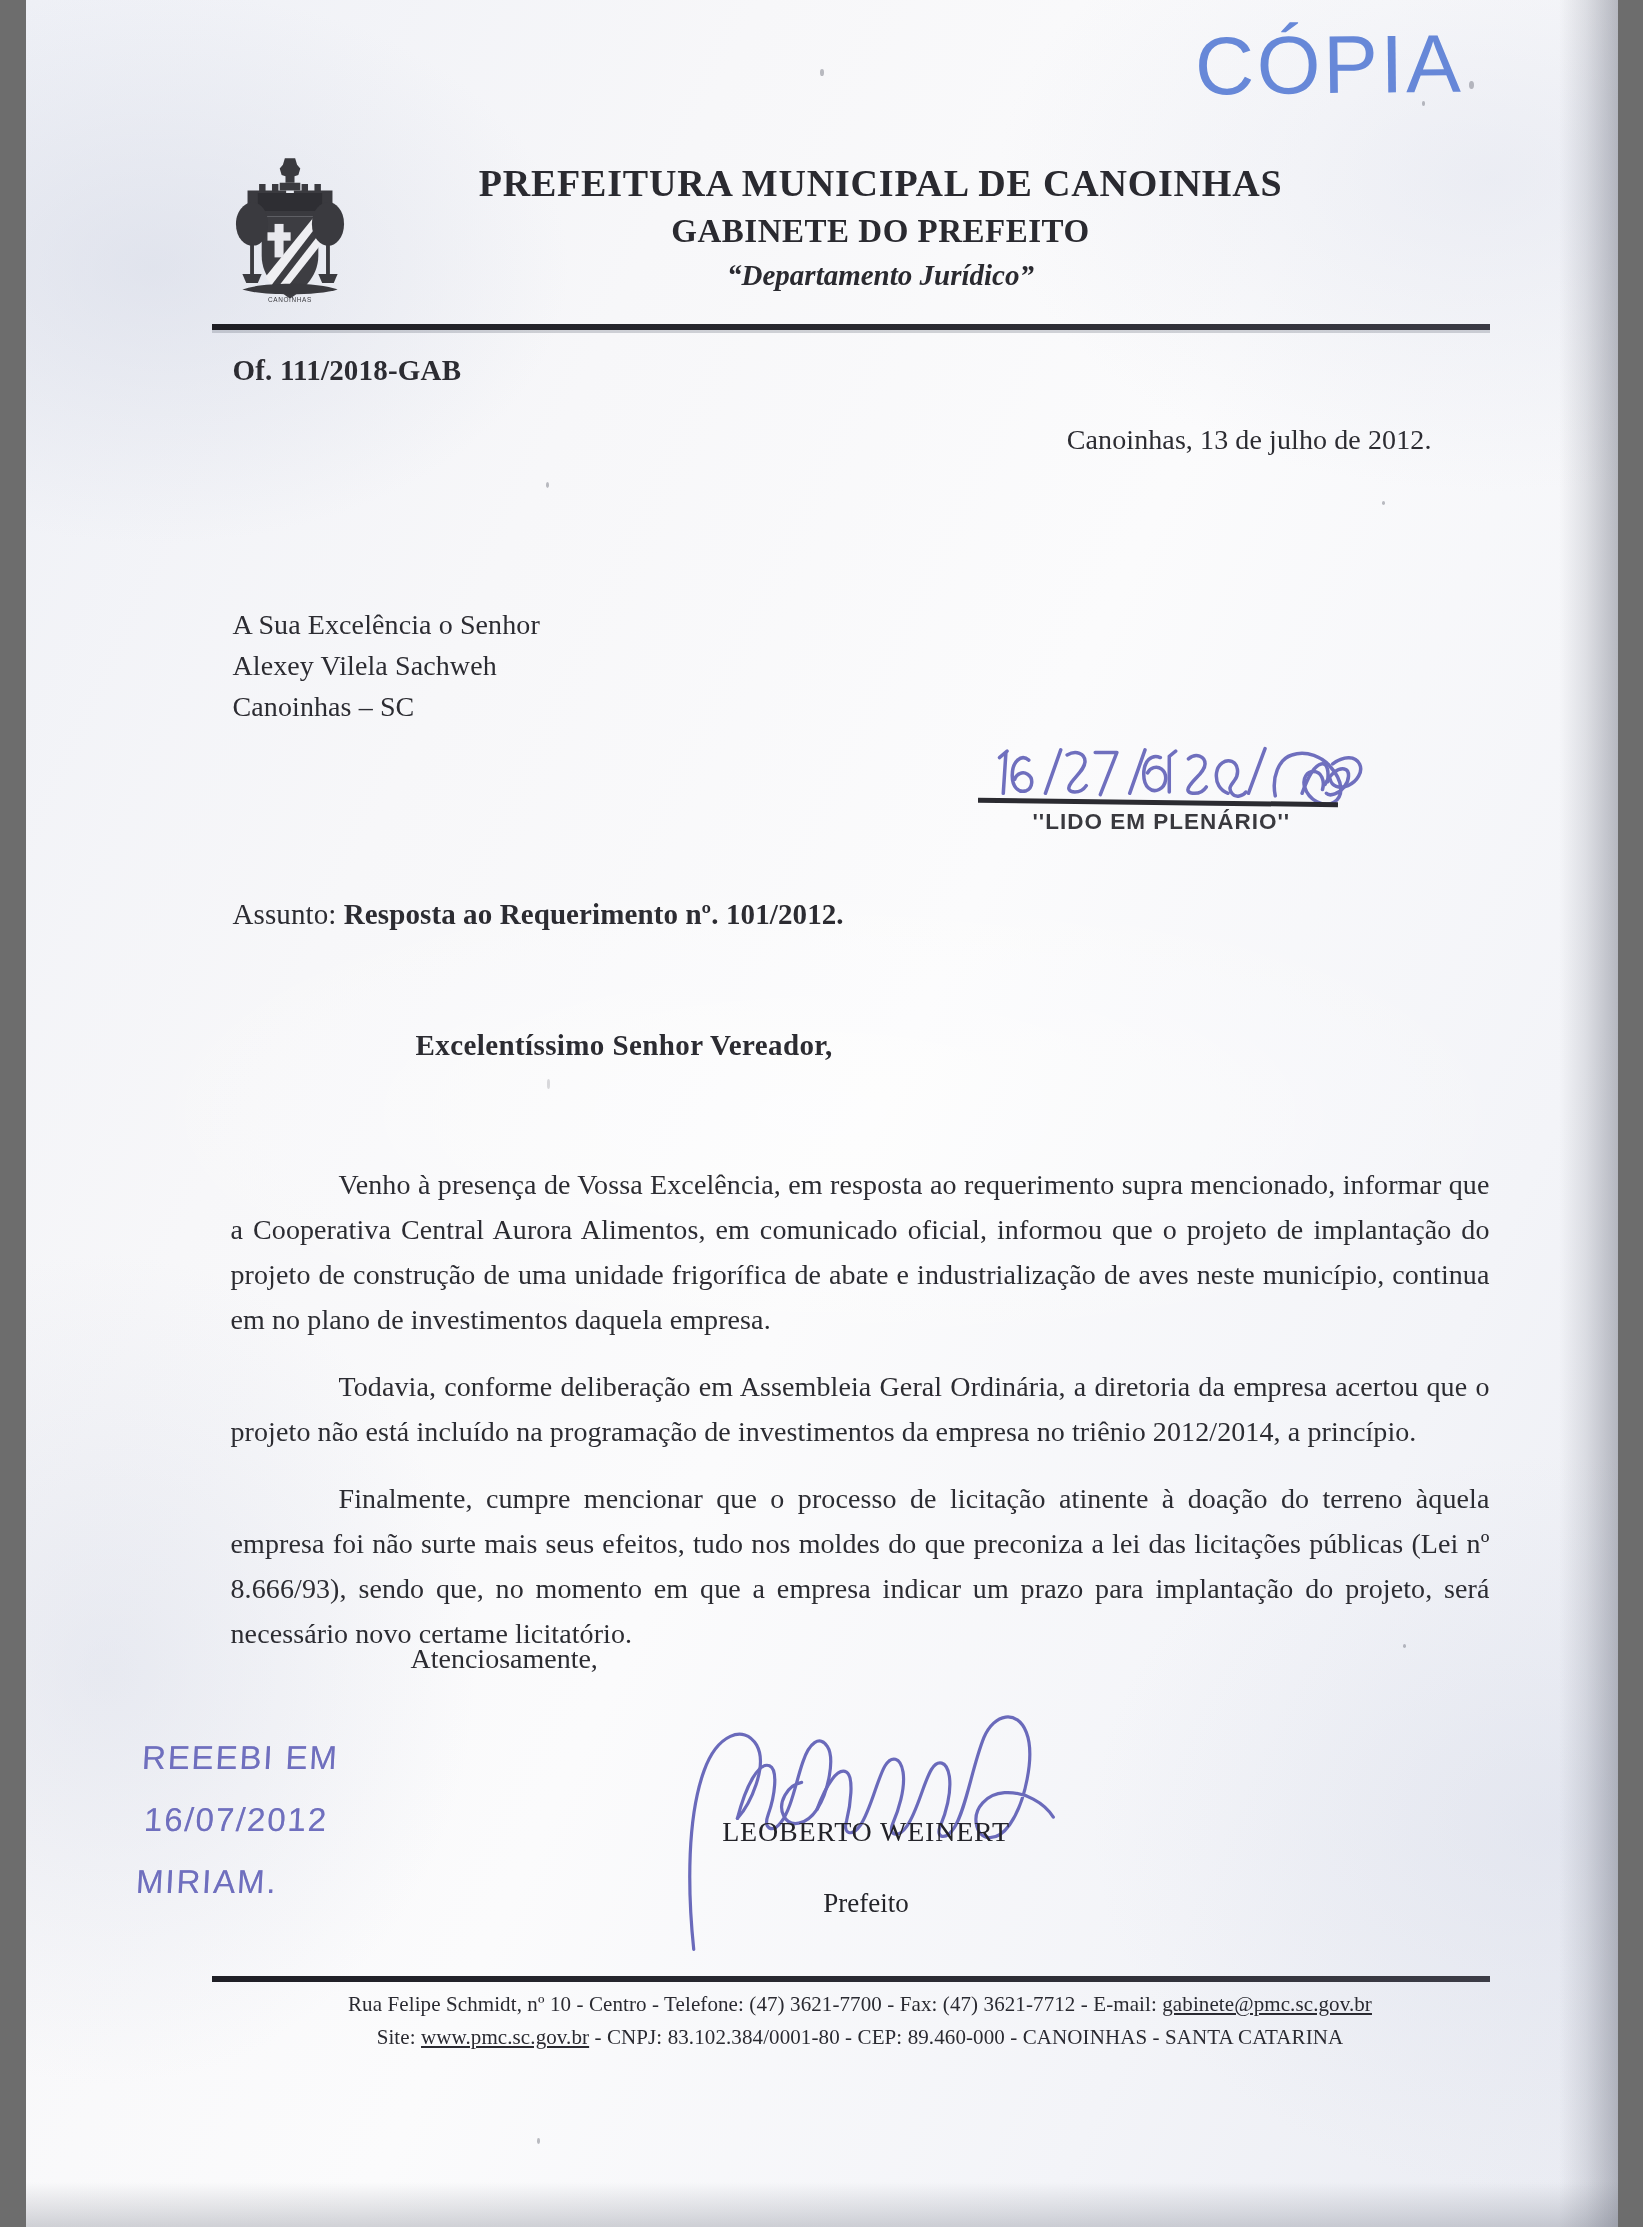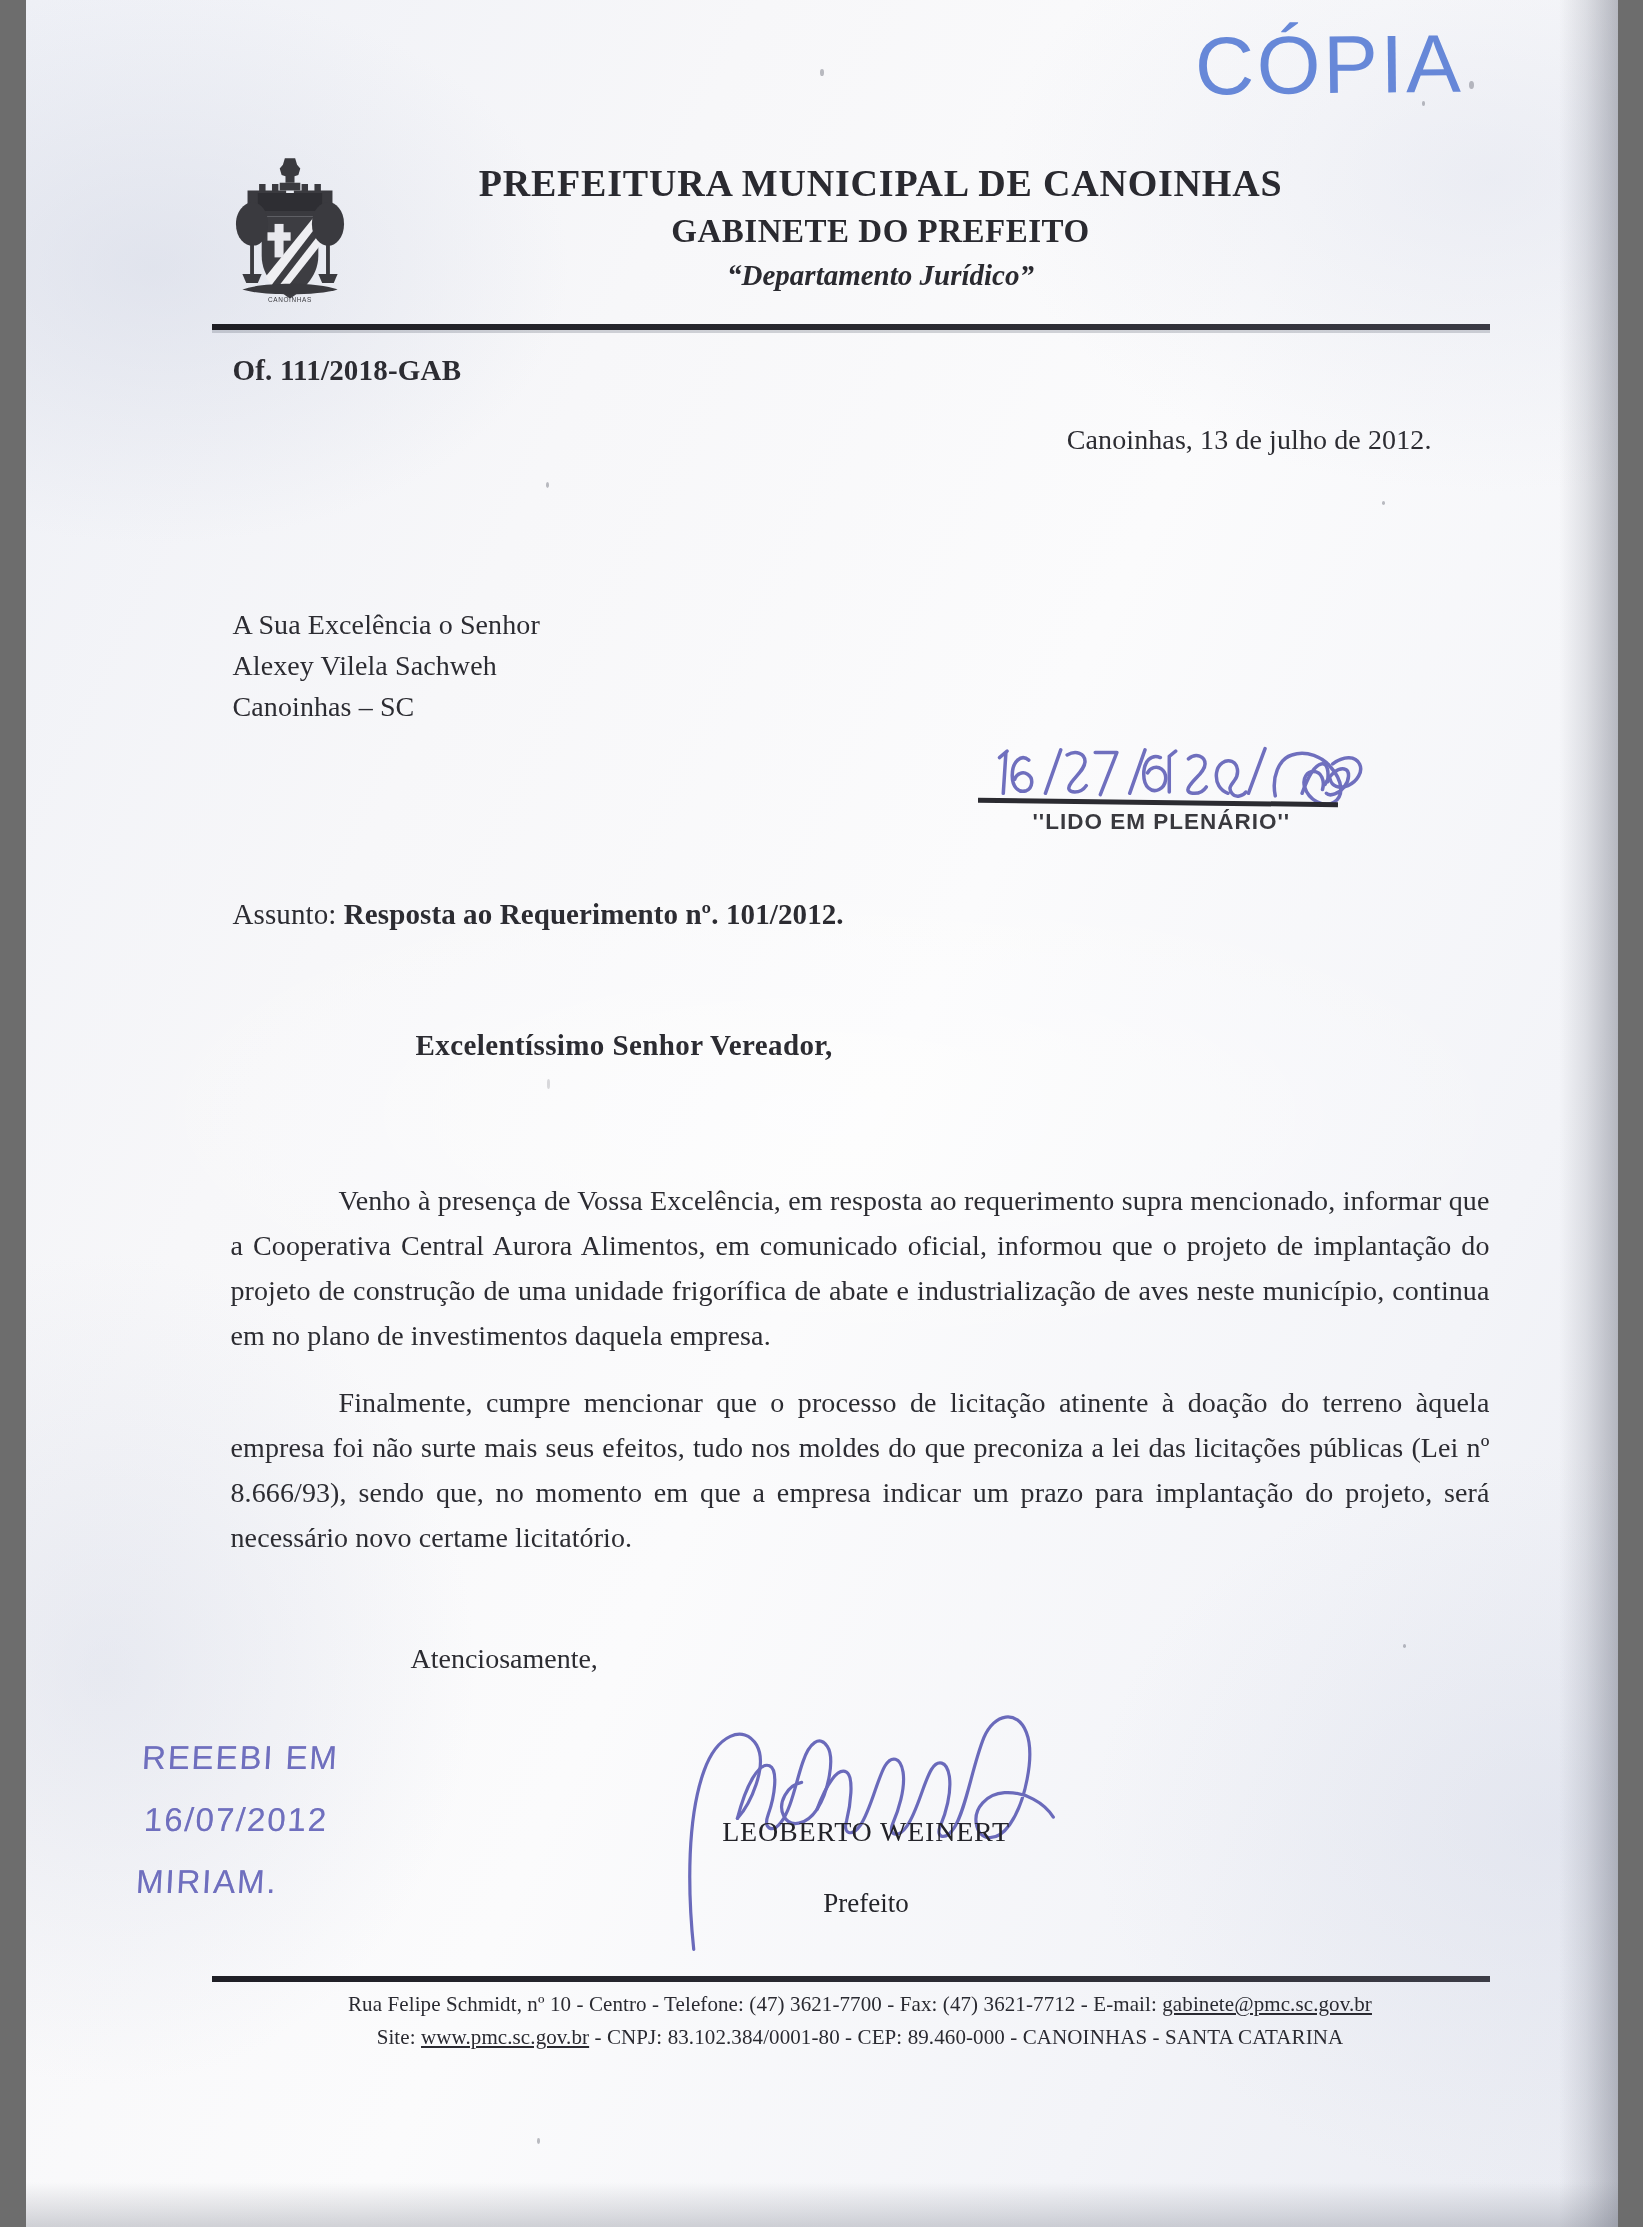--- a/index.html
+++ b/index.html
@@ -231,21 +231,21 @@
     position: absolute;
     left: 205px;
     top: 1162px;
     width: 1259px;
     font-size: 28px;
     line-height: 45px;
     text-align: justify;
     letter-spacing: 0.1px;
   }
   .body p {
-    margin: 16px 0 22px 0;
+    margin: 0 0 22px 0;
     text-indent: 108px;
   }
 
   
   .closing {
     position: absolute;
     left: 385px;
     top: 1643px;
     font-size: 28px;
   }
@@ -429,20 +429,21 @@
     </div>
 
     <div class="subject">
       <span class="lbl">Assunto: </span><span class="val">Resposta ao Requerimento nº. 101/2012.</span>
     </div>
 
     <div class="greeting">Excelentíssimo Senhor Vereador,</div>
 
     <div class="body">
       <p>Venho à presença de Vossa Excelência, em resposta ao requerimento supra mencionado, informar que a Cooperativa Central Aurora Alimentos, em comunicado oficial, informou que o projeto de implantação do projeto de construção de uma unidade frigorífica de abate e industrialização de aves neste município, continua em no plano de investimentos daquela empresa.</p>
+      <p>Todavia, conforme deliberação em Assembleia Geral Ordinária, a diretoria da empresa acertou que o projeto não está incluído na programação de investimentos da empresa no triênio 2012/2014, a princípio.</p>
       <p>Finalmente, cumpre mencionar que o processo de licitação atinente à doação do terreno àquela empresa foi não surte mais seus efeitos, tudo nos moldes do que preconiza a lei das licitações públicas (Lei nº 8.666/93), sendo que, no momento em que a empresa indicar um prazo para implantação do projeto, será necessário novo certame licitatório.</p>
     </div>
 
     <div class="closing">Atenciosamente,</div>
 
     <div class="sig-wrap">
       <svg class="sig-ink" viewBox="0 0 760 400" aria-hidden="true">
         <g fill="none" stroke="#6a6abb" stroke-width="5" stroke-linecap="round" stroke-linejoin="round">
           <path d="M160 396 C 150 300, 150 190, 176 118 C 196 62, 238 44, 258 78 C 276 110, 248 170, 228 192"></path>
           <path d="M228 192 C 242 138, 262 104, 278 110 C 292 116, 286 158, 276 186 C 268 208, 282 216, 296 198 C 312 178, 320 132, 330 104 C 340 74, 356 62, 368 80 C 380 98, 370 150, 352 178 C 336 202, 310 208, 300 188 C 290 168, 306 140, 328 136"></path>

